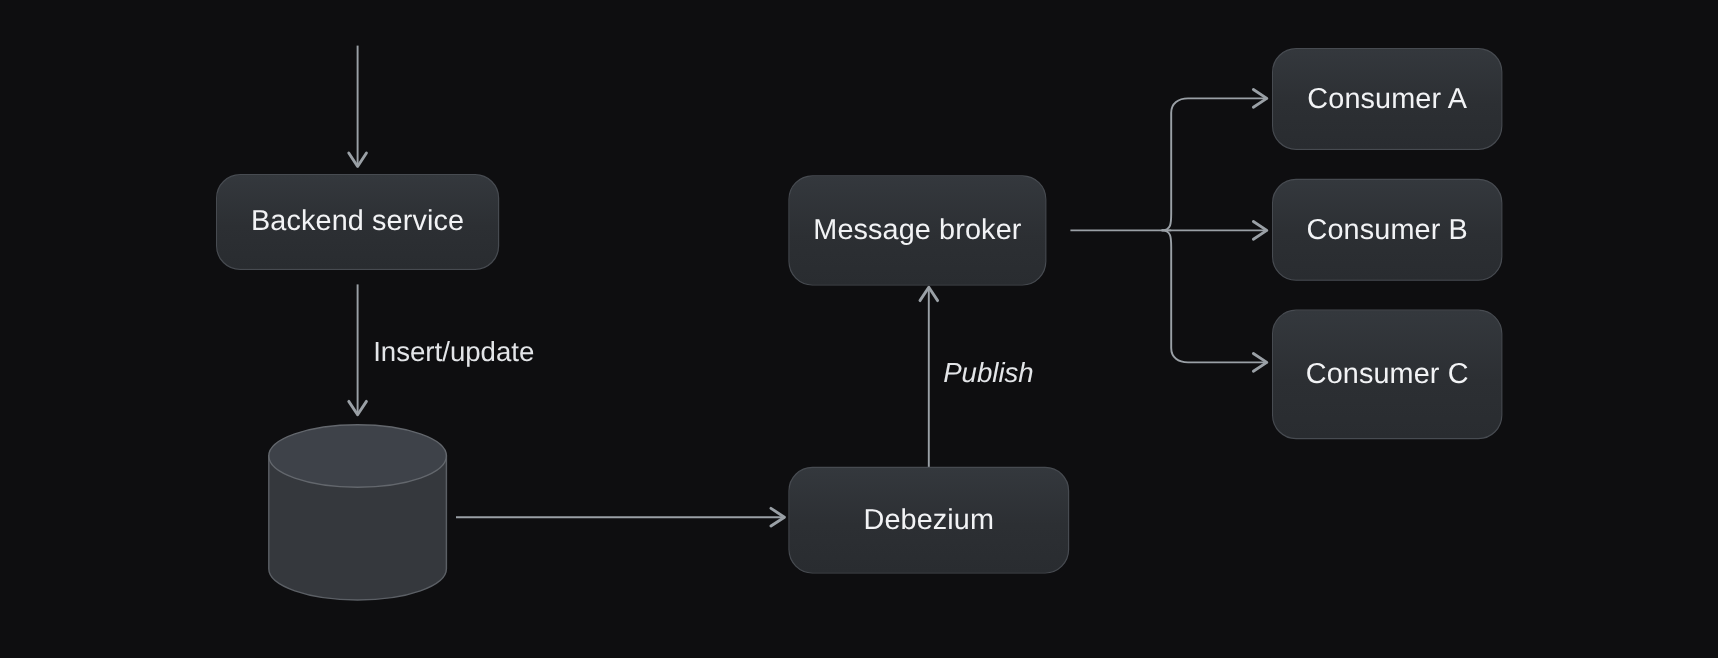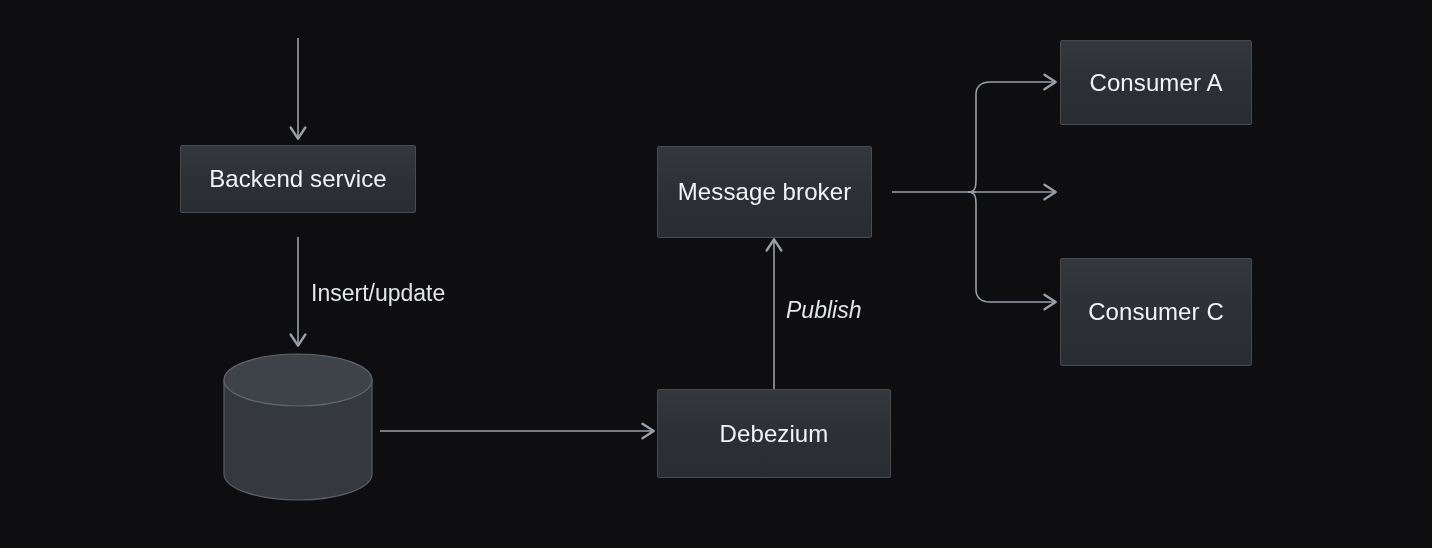--- a/index.html
+++ b/index.html
@@ -19,21 +19,21 @@
     position: absolute;
     left: 0;
     top: 0;
     width: 1432px;
     height: 548px;
     pointer-events: none;
   }
   .node {
     position: absolute;
     box-sizing: border-box;
-    border-radius: 2px;
+    border-radius: 20px;
     background: linear-gradient(180deg, #34383d 0%, #2c2f33 55%, #292c30 100%);
     border: 1px solid #474b51;
     display: flex;
     align-items: center;
     justify-content: center;
     color: #f2f3f5;
     font-size: 24px;
     letter-spacing: 0.1px;
     white-space: nowrap;
   }
@@ -71,36 +71,39 @@
     <path d="M 968 192 L 1056 192" fill="none" stroke="#9aa0a6" stroke-width="1.6" marker-end="url(#arrowOpen)"></path>
 
     <path d="M 968 192 C 976 192 976 198 976 206 L 976 290 C 976 298 982 302 990 302 L 1056 302" fill="none" stroke="#9aa0a6" stroke-width="1.6" marker-end="url(#arrowOpen)"></path>
 
     <g>
       <path d="M 224 380 L 224 474 A 74 26 0 0 0 372 474 L 372 380 Z" fill="#35383d" stroke="#5b5f65" stroke-width="1.2"></path>
       <ellipse cx="298" cy="380" rx="74" ry="26" fill="#3e4249" stroke="#63676d" stroke-width="1.2"></ellipse>
     </g>
   </svg>
 
-  <div class="node" style="left:180px; top:145px; width:236px; height:68px;">
+  <div class="node" style="left:180px; top:145px; width:236px; height:80px;">
     <span>Backend service</span>
   </div>
 
   <div class="node" style="left:657px; top:389px; width:234px; height:89px;">
     <span>Debezium</span>
   </div>
 
   <div class="node" style="left:657px; top:146px; width:215px; height:92px;">
     <span>Message broker</span>
   </div>
 
   <div class="node" style="left:1060px; top:40px; width:192px; height:85px;">
     <span>Consumer A</span>
   </div>
 
+  <div class="node" style="left:1060px; top:149px; width:192px; height:85px;">
+    <span>Consumer B</span>
+  </div>
 
   <div class="node" style="left:1060px; top:258px; width:192px; height:108px;">
     <span>Consumer C</span>
   </div>
 
   <div class="edge-label" style="left:311px; top:280px;">
     <span>Insert/update</span>
   </div>
 
 

